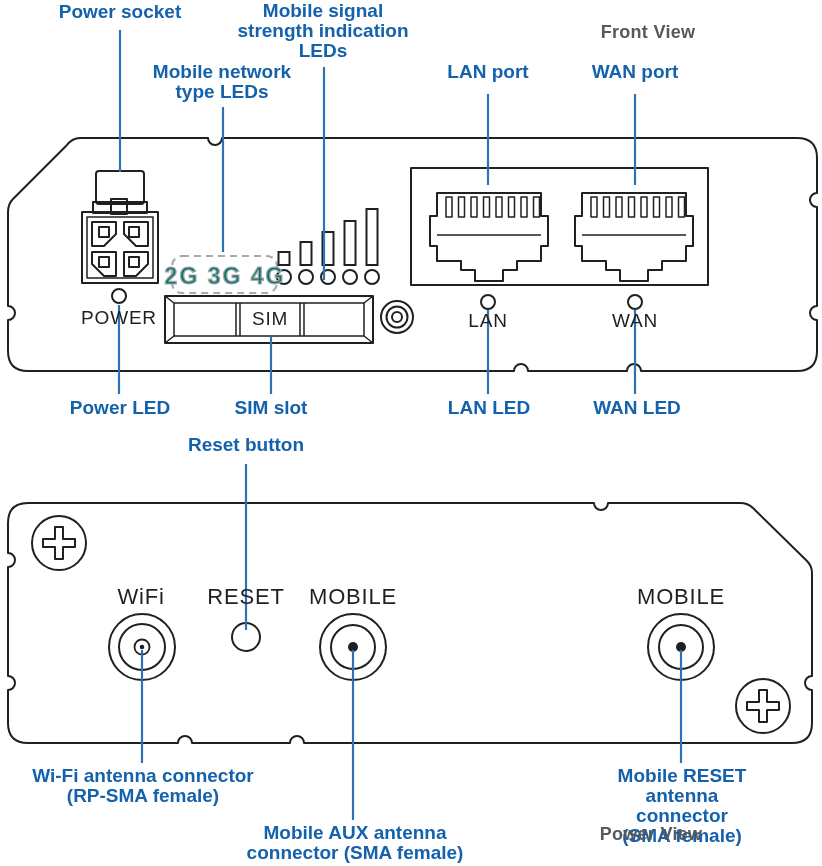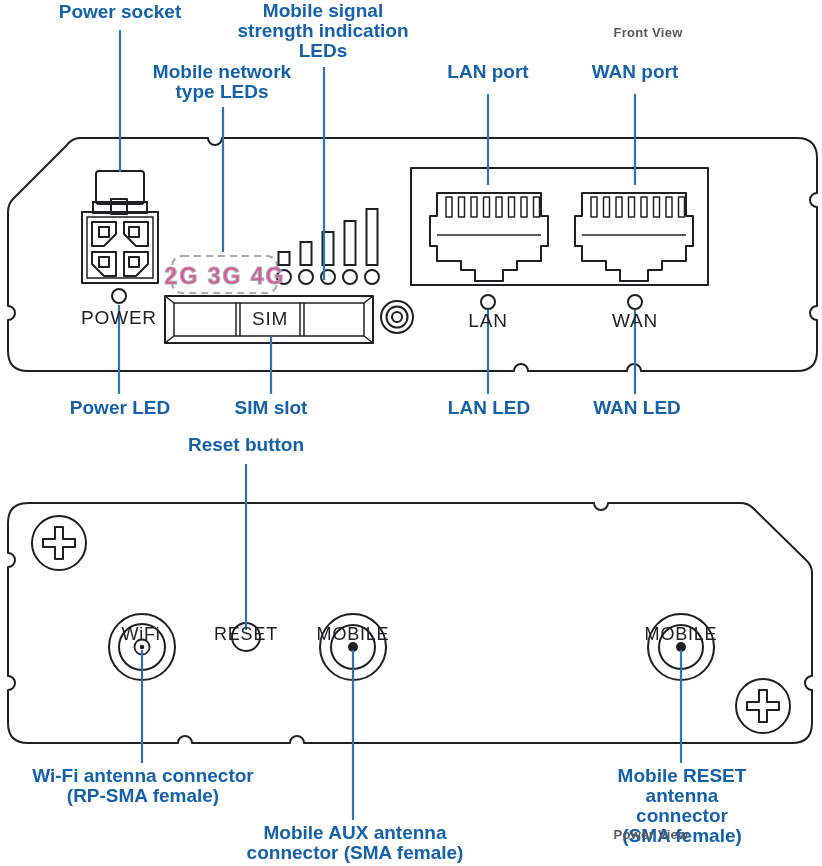--- a/index.html
+++ b/index.html
@@ -3,28 +3,28 @@
 <meta charset="utf-8">
 <style>
   html,body{margin:0;padding:0;background:#fff;}
   #stage{position:relative;width:822px;height:866px;background:#ffffff;overflow:hidden;
          font-family:"Liberation Sans",sans-serif;}
   svg{position:absolute;left:0;top:0;}
   .callout{position:absolute;transform:translateX(-50%);text-align:center;
            font-weight:bold;font-size:19px;line-height:20px;color:#1461ac;
            white-space:pre-line;}
   .view-label{position:absolute;transform:translateX(-50%);font-weight:bold;
-              font-size:13px;line-height:17px;color:#58595b;letter-spacing:.3px;
+              font-size:18px;line-height:17px;color:#58595b;letter-spacing:.3px;
               white-space:nowrap;}
   .panel-label{position:absolute;transform:translateX(-50%);font-weight:normal;
                font-size:19px;line-height:22px;color:#1f2023;letter-spacing:.8px;
                white-space:nowrap;}
-  .panel-label.small{font-size:18px;margin-top:37px;}
+  .panel-label.small{font-size:22px;}
   .net-types{position:absolute;transform:translateX(-50%);font-weight:bold;
-             font-size:23px;line-height:26px;color:#ec4899;letter-spacing:2px;
+             font-size:23px;line-height:26px;color:#0f766e;letter-spacing:2px;
              -webkit-text-stroke:1.2px #a8aaad;white-space:nowrap;}
 </style>
 </head>
 <body>
 
 <div id="stage">
 
   <svg width="822" height="866" viewBox="0 0 822 866">
 
     <g fill="none" stroke="#1f2023" stroke-width="2" stroke-linejoin="round" stroke-linecap="round">

